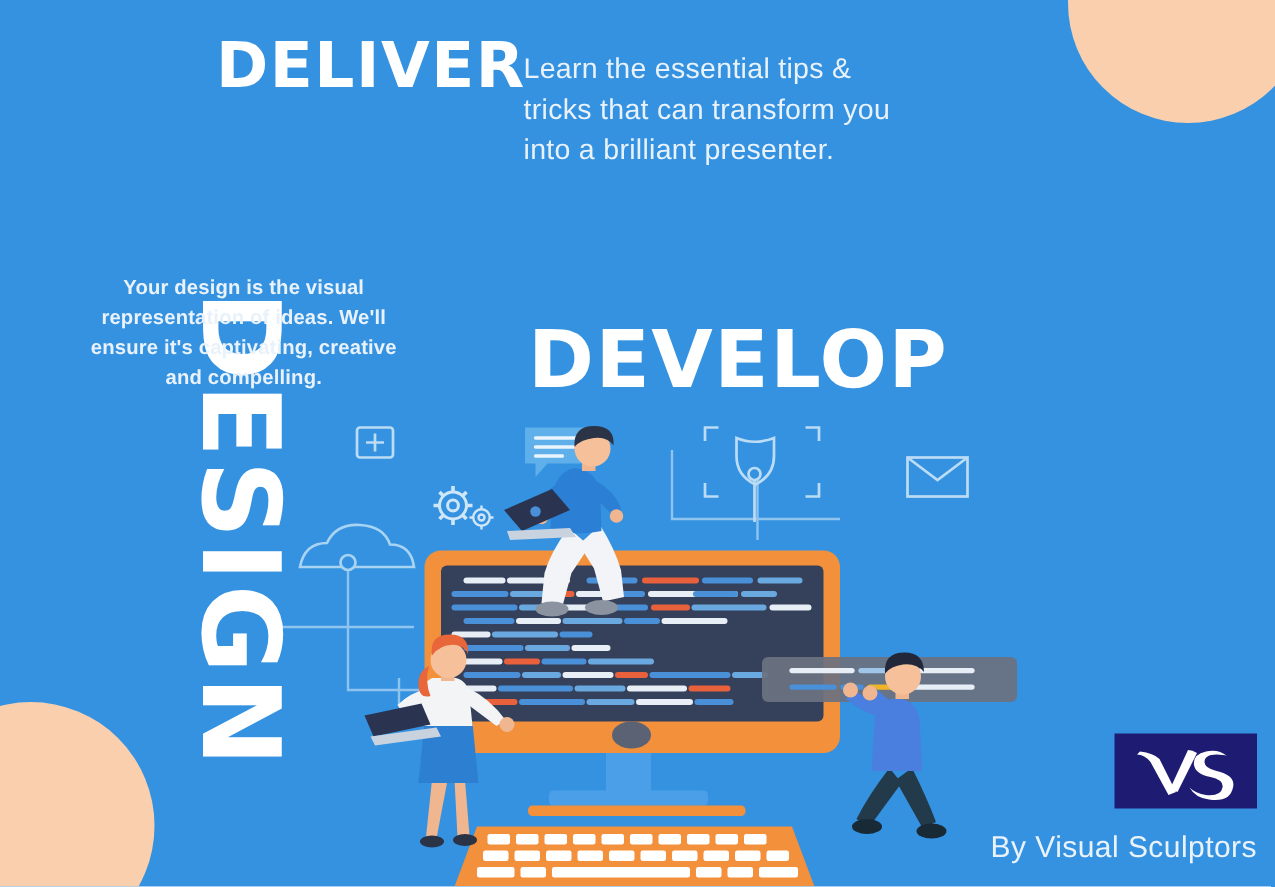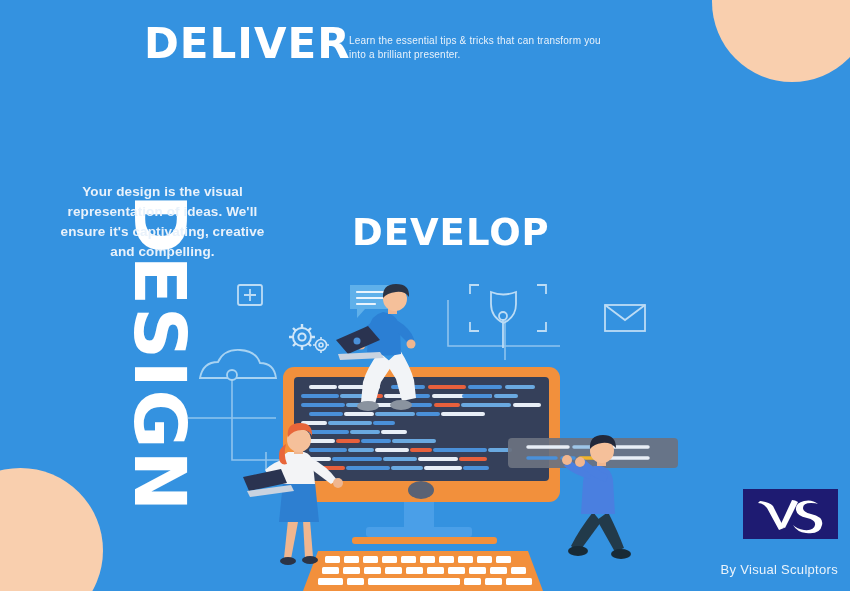--- a/index.html
+++ b/index.html
@@ -28,37 +28,37 @@
 
   
   .deliver{
     position:absolute;left:144px;top:23px;
     font-size:42px;font-weight:bold;color:#ffffff;
     letter-spacing:1px;line-height:1;
     font-family:"DejaVu Sans", sans-serif;
   }
   .develop{
     position:absolute;left:352px;top:214px;
-    font-size:37px;font-weight:bold;color:#ffffff;
+    font-size:53px;font-weight:bold;color:#ffffff;
     letter-spacing:1px;line-height:1;
     font-family:"DejaVu Sans", sans-serif;
   }
   .design{
     position:absolute;left:196px;top:194px;
     font-size:72px;font-weight:bold;color:#ffffff;
     letter-spacing:2px;line-height:1;
     transform:rotate(90deg);
     transform-origin:left top;
     white-space:nowrap;
     font-family:"DejaVu Sans", sans-serif;
   }
 
   .para-top{
     position:absolute;left:349px;top:34px;width:262px;
-    font-size:10px;line-height:1.42;color:#e9f2fb;
+    font-size:19px;line-height:1.42;color:#e9f2fb;
     letter-spacing:.2px;
   }
   .para-mid{
     position:absolute;left:355px;top:136px;width:400px;
     font-size:23px;line-height:1.33;color:#eef5fc;
     letter-spacing:.2px;
   }
   .para-left{
     position:absolute;left:60px;top:182px;width:205px;
     font-size:13.5px;line-height:1.48;color:#e9f2fb;
@@ -66,21 +66,21 @@
   }
 
   
   .logo-box{
     position:absolute;right:12px;bottom:52px;
     width:95px;height:50px;background:#1e1b72;
     display:flex;align-items:center;justify-content:center;
   }
   .brand-text{
     position:absolute;right:12px;bottom:14px;
-    font-size:13px;color:#eaf3fb;letter-spacing:.3px;margin-top:42px;
+    font-size:20px;color:#eaf3fb;letter-spacing:.3px;margin-top:42px;
   }
 
   
   .art{position:absolute;left:0;top:0;width:850px;height:591px;}
   .art svg{display:block;}
 </style>
 </head>
 <body>
 
 <div class="poster">

